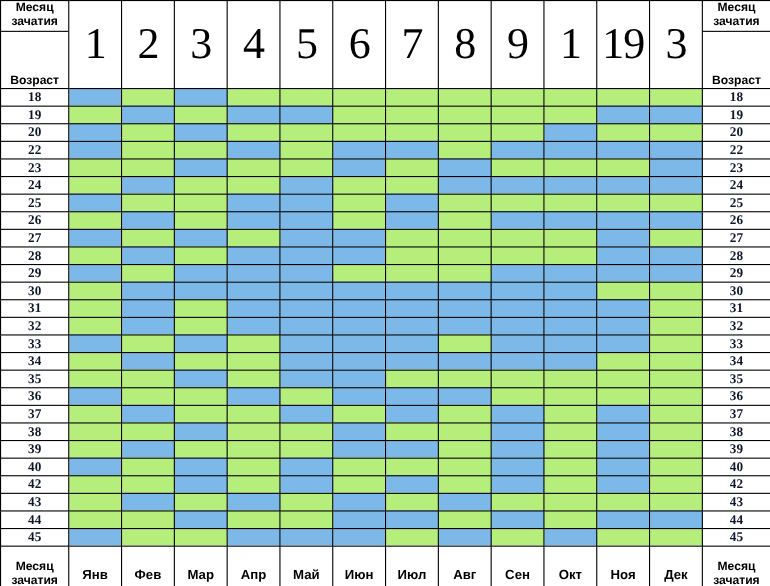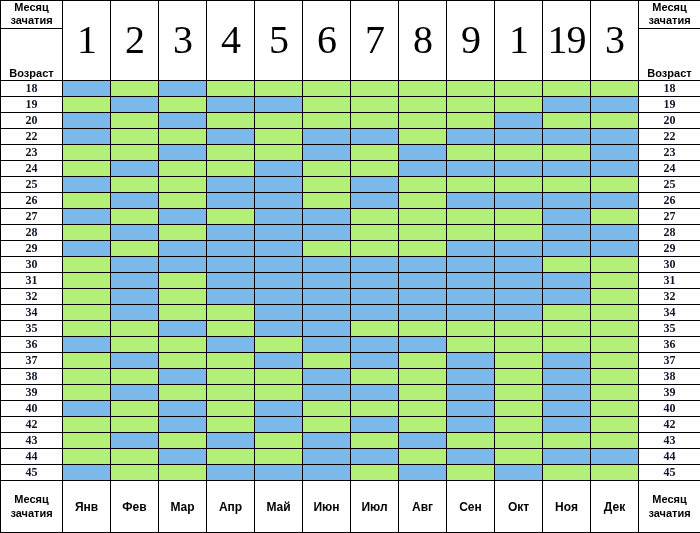--- a/index.html
+++ b/index.html
@@ -371,20 +371,36 @@
           <td class="cell b"></td>
           <td class="cell b"></td>
           <td class="cell b"></td>
           <td class="cell b"></td>
           <td class="cell b"></td>
           <td class="cell b"></td>
           <td class="cell g"></td>
           <td class="age">32</td>
         </tr>
         <tr>
+          <td class="age">33</td>
+          <td class="cell b"></td>
+          <td class="cell g"></td>
+          <td class="cell b"></td>
+          <td class="cell g"></td>
+          <td class="cell b"></td>
+          <td class="cell b"></td>
+          <td class="cell b"></td>
+          <td class="cell g"></td>
+          <td class="cell b"></td>
+          <td class="cell b"></td>
+          <td class="cell b"></td>
+          <td class="cell g"></td>
+          <td class="age">33</td>
+        </tr>
+        <tr>
           <td class="age">34</td>
           <td class="cell g"></td>
           <td class="cell b"></td>
           <td class="cell g"></td>
           <td class="cell g"></td>
           <td class="cell b"></td>
           <td class="cell b"></td>
           <td class="cell b"></td>
           <td class="cell b"></td>
           <td class="cell b"></td>

